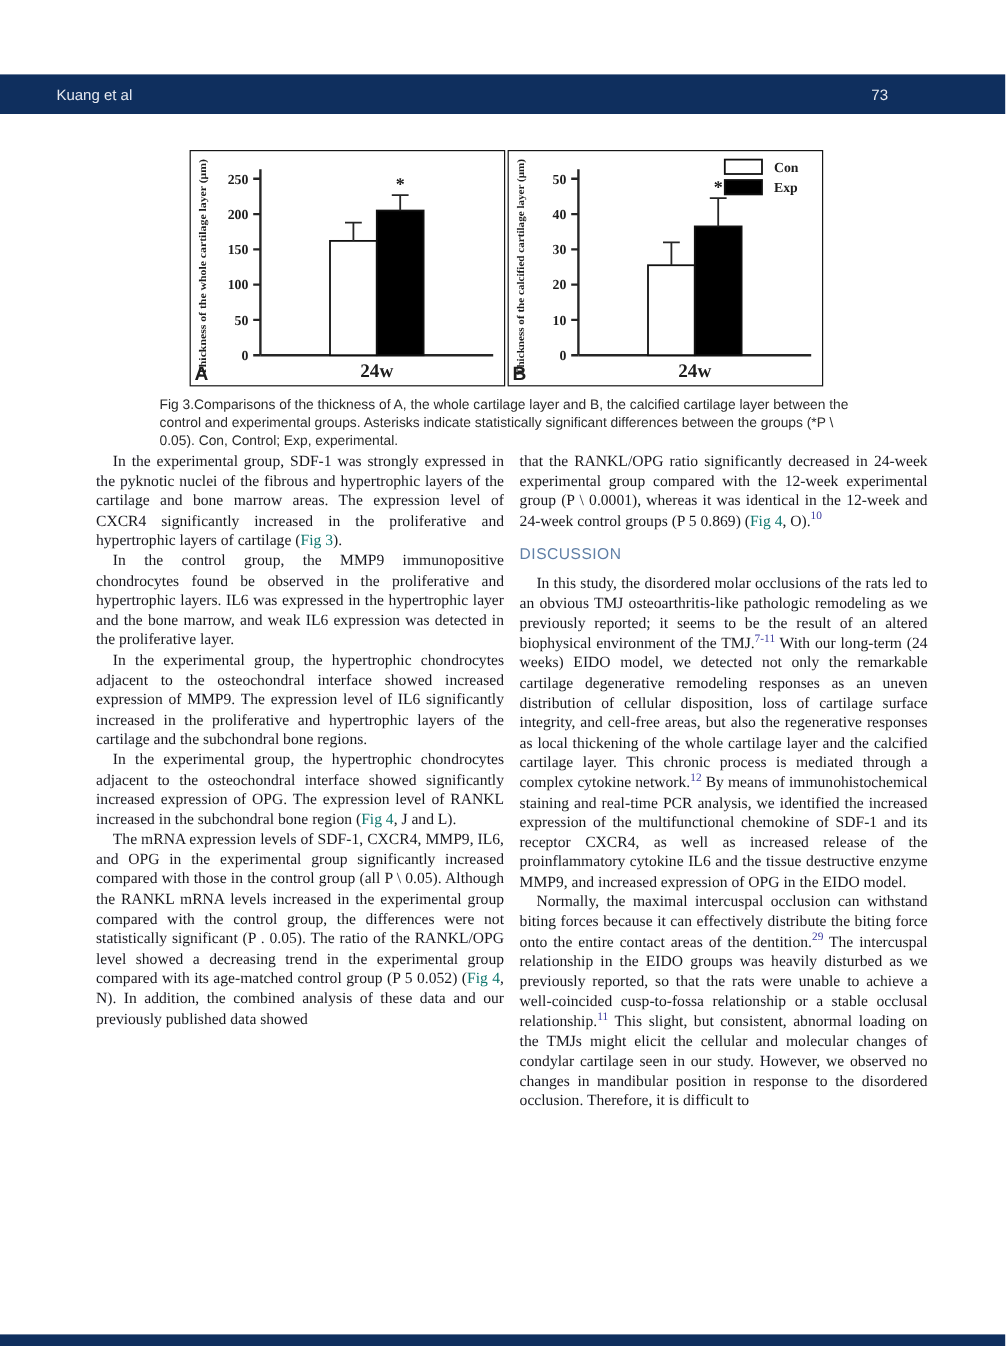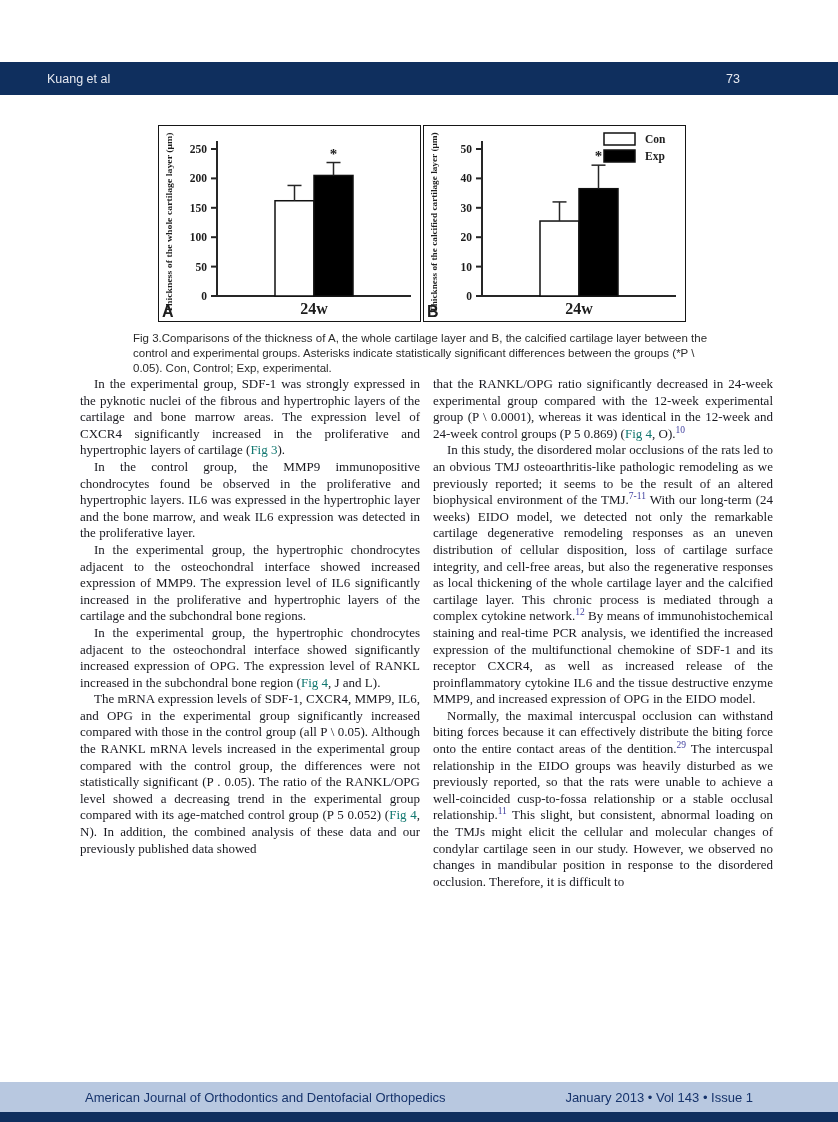--- a/index.html
+++ b/index.html
@@ -110,23 +110,20 @@
 
   <div class="col col-left" id="col-left">
       <p class="para indent"><span>In the experimental group, SDF-1 was strongly expressed in the pyknotic nuclei of the fibrous and hypertrophic layers of the cartilage and bone marrow areas. The expression level of CXCR4 significantly increased in the proliferative and hypertrophic layers of cartilage (</span><span class="fig-link">Fig 3</span><span>).</span></p>
       <p class="para indent"><span>In the control group, the MMP9 immunopositive chondrocytes found be observed in the proliferative and hypertrophic layers. IL6 was expressed in the hypertrophic layer and the bone marrow, and weak IL6 expression was detected in the proliferative layer.</span></p>
       <p class="para indent"><span>In the experimental group, the hypertrophic chondrocytes adjacent to the osteochondral interface showed increased expression of MMP9. The expression level of IL6 significantly increased in the proliferative and hypertrophic layers of the cartilage and the subchondral bone regions.</span></p>
       <p class="para indent"><span>In the experimental group, the hypertrophic chondrocytes adjacent to the osteochondral interface showed significantly increased expression of OPG. The expression level of RANKL increased in the subchondral bone region (</span><span class="fig-link">Fig 4</span><span>, J and L).</span></p>
       <p class="para indent"><span>The mRNA expression levels of SDF-1, CXCR4, MMP9, IL6, and OPG in the experimental group significantly increased compared with those in the control group (all P \ 0.05). Although the RANKL mRNA levels increased in the experimental group compared with the control group, the differences were not statistically significant (P . 0.05). The ratio of the RANKL/OPG level showed a decreasing trend in the experimental group compared with its age-matched control group (P 5 0.052) (</span><span class="fig-link">Fig 4</span><span>, N). In addition, the combined analysis of these data and our previously published data showed</span></p>
     </div>
   <div class="col col-right" id="col-right">
       <p class="para"><span>that the RANKL/OPG ratio significantly decreased in 24-week experimental group compared with the 12-week experimental group (P \ 0.0001), whereas it was identical in the 12-week and 24-week control groups (P 5 0.869) (</span><span class="fig-link">Fig 4</span><span>, O).</span><sup class="ref-link">10</sup></p>
+      <div class="section-heading">DISCUSSION</div>
       <p class="para indent"><span>In this study, the disordered molar occlusions of the rats led to an obvious TMJ osteoarthritis-like pathologic remodeling as we previously reported; it seems to be the result of an altered biophysical environment of the TMJ.</span><sup class="ref-link">7-11</sup><span> With our long-term (24 weeks) EIDO model, we detected not only the remarkable cartilage degenerative remodeling responses as an uneven distribution of cellular disposition, loss of cartilage surface integrity, and cell-free areas, but also the regenerative responses as local thickening of the whole cartilage layer and the calcified cartilage layer. This chronic process is mediated through a complex cytokine network.</span><sup class="ref-link">12</sup><span> By means of immunohistochemical staining and real-time PCR analysis, we identified the increased expression of the multifunctional chemokine of SDF-1 and its receptor CXCR4, as well as increased release of the proinflammatory cytokine IL6 and the tissue destructive enzyme MMP9, and increased expression of OPG in the EIDO model.</span></p>
       <p class="para indent"><span>Normally, the maximal intercuspal occlusion can withstand biting forces because it can effectively distribute the biting force onto the entire contact areas of the dentition.</span><sup class="ref-link">29</sup><span> The intercuspal relationship in the EIDO groups was heavily disturbed as we previously reported, so that the rats were unable to achieve a well-coincided cusp-to-fossa relationship or a stable occlusal relationship.</span><sup class="ref-link">11</sup><span> This slight, but consistent, abnormal loading on the TMJs might elicit the cellular and molecular changes of condylar cartilage seen in our study. However, we observed no changes in mandibular position in response to the disordered occlusion. Therefore, it is difficult to</span></p>
     </div>
 
-  <div class="footer-band">
-    <span>American Journal of Orthodontics and Dentofacial Orthopedics</span>
-    <span>January 2013 • Vol 143 • Issue 1</span>
-  </div>
   <div class="footer-bar"></div>
 
 </div>
 
 </body></html>

